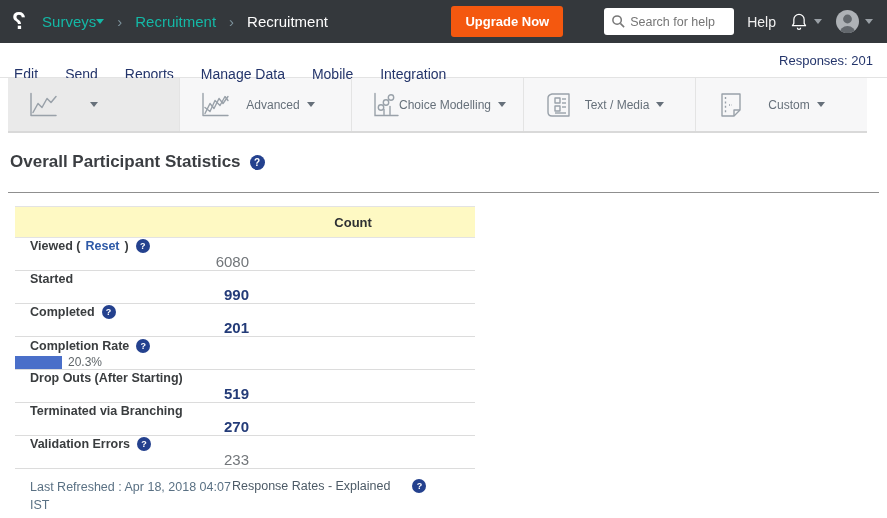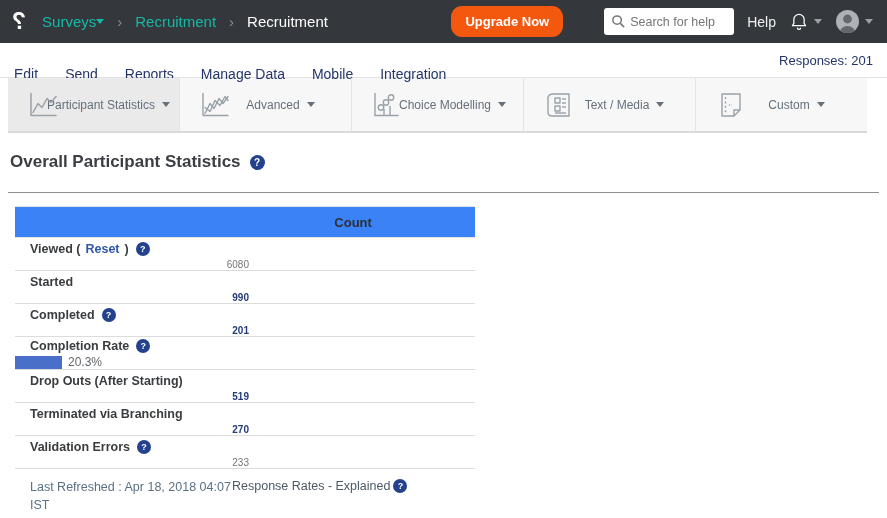--- a/index.html
+++ b/index.html
@@ -13,21 +13,21 @@
     transform:scaleX(-1); margin-right:16px; cursor:pointer; line-height:1; }
   .crumb { display:flex; align-items:center; gap:13px; font-size:15px; }
   .crumb-link { color:#14b8a6; display:flex; align-items:center; cursor:pointer;text-align:center; }
   .crumb-sep { color:#7d929c; font-size:15px; }
   .crumb-current { color:#fdfdfd; }
   .caret { width:0; height:0; border-left:4px solid transparent;
     border-right:4px solid transparent; border-top:5px solid currentColor;
     display:inline-block; }
   .tb-right { margin-left:auto; display:flex; align-items:center; gap:13px; }
   .upgrade-btn { background:#f4580f; color:#fff; font-size:13px; font-weight:700;
-    border:none; border-radius:11px; padding:8px 14px; cursor:pointer; }
+    border:none; border-radius:3px; padding:8px 14px; cursor:pointer; }
   .searchbox { position:relative; width:130px; height:27px; background:#fff;
     border-radius:3px;margin-left:28px; }
   .searchbox svg { position:absolute; left:7px; top:6px; }
   .searchbox input { width:100%; height:100%; border:none; outline:none;
     background:transparent; padding:0 6px 0 26px; font-size:12.5px; color:#444;
     font-family:"Liberation Sans", sans-serif; }
   .help-link { color:#f0f0f0; font-size:14px; cursor:pointer; }
   .icon-wrap { display:flex; align-items:center; gap:5px; cursor:pointer; }
   .tb-caret { color:#9aa0a6; }
 
@@ -57,42 +57,42 @@
   .content { padding:0 8px; }
   .page-title { margin:19px 0 0 2px; display:flex; align-items:center; gap:9px; }
   .page-title h1 { font-size:17px; color:#3b3e42; font-weight:700; }
   .help-badge { width:15px; height:15px; border-radius:50%; background:#24418e;
     color:#fff; font-size:10px; font-weight:700; display:inline-flex;
     align-items:center; justify-content:center; cursor:pointer; flex:0 0 auto; }
   .title-divider { margin-top:20px; border-top:1px solid #8f8f8f; }
 
   
   .stats-table { margin:13px 0 0 7px; width:460px; }
-  .thead { height:32px; background:#3b82f6; border-top:1px solid #e3e3e3;
+  .thead { height:32px; background:#fef9c3; border-top:1px solid #e3e3e3;
     border-bottom:1px solid #e3e3e3; display:flex; align-items:center; }
   .count-col-head { margin-left:47%; width:53%; text-align:center;
     font-size:13px; font-weight:700; color:#2e3033; }
   .trow { height:33px; display:flex; align-items:flex-start;
     border-bottom:1px solid #dcdcdc;flex-direction:column; }
   .tlabel { flex:1; display:flex; align-items:center; gap:5px;
     font-size:12.5px; font-weight:700; color:#3a3d3f; padding-left:15px; }
   .reset-link { color:#2d59a7; cursor:pointer; }
   .help-badge.sm { width:14px; height:14px; font-size:9px; margin-left:2px; }
-  .tvalue { width:244px; text-align:right; padding-right:10px; font-size:10px; }
+  .tvalue { width:244px; text-align:right; padding-right:10px; font-size:15px; }
   .v-strong { font-weight:700; color:#233b78; }
   .v-muted { color:#72767a; }
   .bar-cell { width:244px; display:flex; align-items:center; gap:6px; }
   .rate-bar { width:47px; height:13px; background:#4a6fc9; }
   .rate-pct { font-size:12px; color:#5f6569; }
 
   
   .tfooter { margin:9px 0 0 7px; width:460px; display:flex; font-size:12.5px; }
   .refresh-block { width:217px; padding-left:15px; color:#5a7184; line-height:1.45; }
   .refresh-link { color:#1d6f99; cursor:pointer; }
-  .rates-block { display:flex; align-items:center; gap:1px; color:#4c5a66;
+  .rates-block { display:flex; align-items:center; gap:20px; color:#4c5a66;
     cursor:pointer; align-self:flex-start; margin-top:1px; }
 </style>
 </head>
 <body>
 
 <div class="topbar">
   <span class="logo">?</span>
   <div class="crumb">
     <span class="crumb-link">
       <span>Surveys</span>
@@ -159,21 +159,20 @@
     </span>
   <span class="responses">Responses: 201</span>
 </div>
 
 <div class="toolbar">
   <div class="rtab active">
     <svg class="ticon" width="30" height="27" viewBox="0 0 30 27" fill="none" stroke="#99a1a9" stroke-width="1.5" stroke-linejoin="round" stroke-linecap="round">
       <path d="M3 2 V24 H28"></path>
       <polyline points="5 21, 10 12, 14 16, 19 7, 23 11, 28 5"></polyline>
     </svg>
-    <span class="rtab-label">Participant Statistics</span>
     <span class="caret"></span>
   </div>
   <div class="rtab">
     <svg class="ticon" width="30" height="27" viewBox="0 0 30 27" fill="none" stroke="#99a1a9" stroke-width="1.4" stroke-linejoin="round" stroke-linecap="round">
       <path d="M3 2 V24 H28"></path>
       <polyline points="5 22, 10 12, 14 17, 19 7, 23 12, 28 5"></polyline>
       <polyline points="5 16, 10 20, 15 9, 20 14, 25 5, 28 9"></polyline>
     </svg>
     <span class="rtab-label">Advanced</span>
     <span class="caret"></span>

